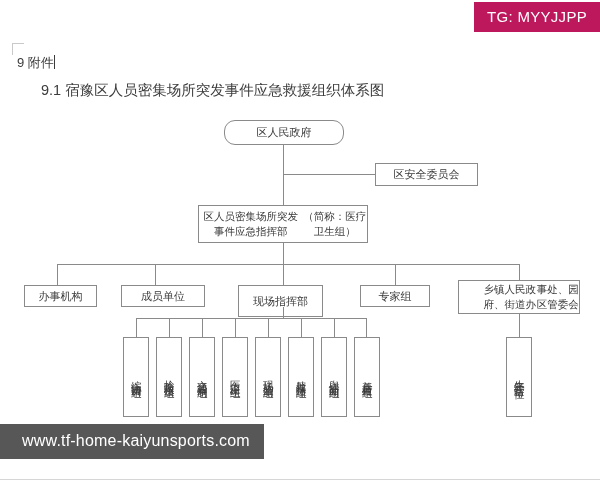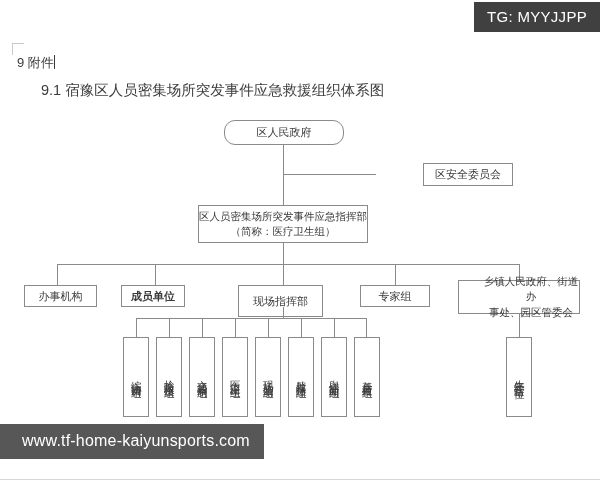--- a/index.html
+++ b/index.html
@@ -23,21 +23,21 @@
     border-bottom: 1px solid #d6d6d6;
     box-sizing: border-box;
     background: #fff;
   }
 
   
   .tg-badge {
     position: absolute;
     right: 0;
     top: 2px;
-    background: #404040;
+    background: #be185d;
     color: #ffffff;
     font-size: 15px;
     letter-spacing: 0.3px;
     padding: 7px 13px 8px 13px;
     line-height: 1;
     white-space: nowrap;
   }
 
   
   .url-watermark {
@@ -106,21 +106,21 @@
     box-sizing: border-box;
     display: flex;
     align-items: center;
     justify-content: center;
     text-align: center;
     color: #3a3a3a;
     font-size: 11px;
     line-height: 1.35;
   }
   .node.two-line {
-    flex-direction: column;
+    flex-direction: row;
     font-size: 10.5px;
     line-height: 1.45;
   }
   .node.vert {
     writing-mode: vertical-rl;
     text-orientation: upright;
     letter-spacing: 2px;
     font-size: 10.5px;
     padding: 3px 0;
     line-height: 1.1;
@@ -145,40 +145,40 @@
 
   <div class="heading-2">9.1 宿豫区人员密集场所突发事件应急救援组织体系图</div>
 
   <div id="chart">
 
     <div class="node" style="left:224px; top:120px; width:120px; height:25px;border-radius:11px;">区人民政府</div>
 
     <div class="line v" style="left:283px; top:145px; height:60px;"></div>
 
     <div class="line h" style="left:283px; top:174px; width:93px;"></div>
-    <div class="node" style="left:375px; top:163px; width:90px; height:23px;margin-left:48px;">区安全委员会</div>
+    <div class="node" style="left:375px; top:163px; width:103px; height:23px;">区安全委员会</div>
 
     <div class="node two-line" style="left:198px; top:205px; width:170px; height:38px;">
       <div>区人员密集场所突发事件应急指挥部</div>
       <div>（简称：医疗卫生组）</div>
     </div>
 
     <div class="line v" style="left:283px; top:243px; height:22px;"></div>
 
     <div class="line h" style="left:57px; top:264px; width:463px;"></div>
 
     <div class="line v" style="left:57px;  top:264px; height:21px;"></div>
     <div class="line v" style="left:155px; top:264px; height:21px;"></div>
     <div class="line v" style="left:283px; top:264px; height:21px;"></div>
     <div class="line v" style="left:395px; top:264px; height:21px;"></div>
     <div class="line v" style="left:519px; top:264px; height:16px;"></div>
 
     <div class="node" style="left:24px; top:285px; width:73px; height:22px;">办事机构</div>
 
-    <div class="node" style="left:121px; top:285px; width:64px; height:22px;font-weight:bold;">成员单位</div>
+    <div class="node" style="left:121px; top:285px; width:84px; height:22px;">成员单位</div>
 
     <div class="node" style="left:238px; top:285px; width:85px; height:32px;">现场指挥部</div>
 
     <div class="node" style="left:360px; top:285px; width:70px; height:22px;">专家组</div>
 
     <div class="node two-line" style="left:458px; top:280px; width:122px; height:34px;padding-left:24px;">
       <div>乡镇人民政府、街道办</div>
       <div>事处、园区管委会</div>
     </div>
 

